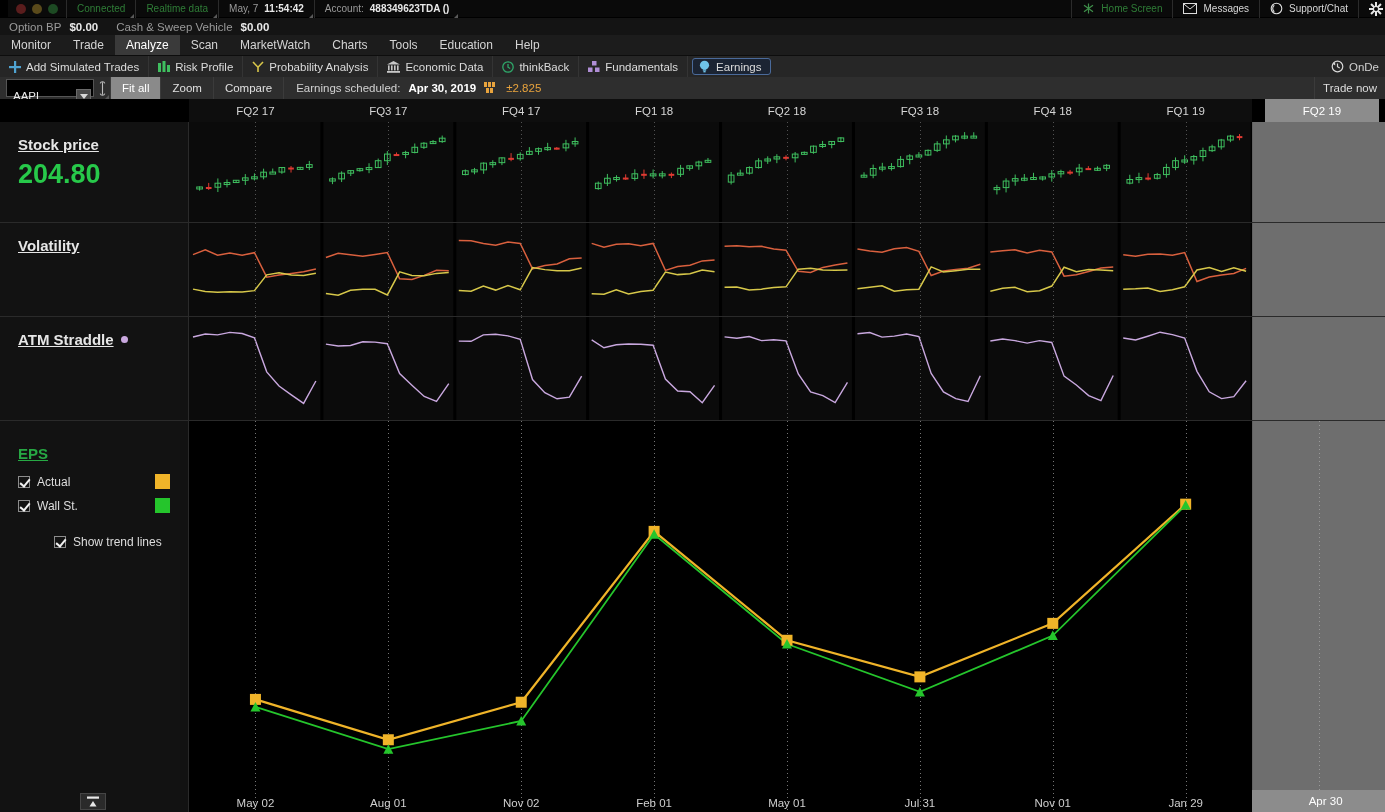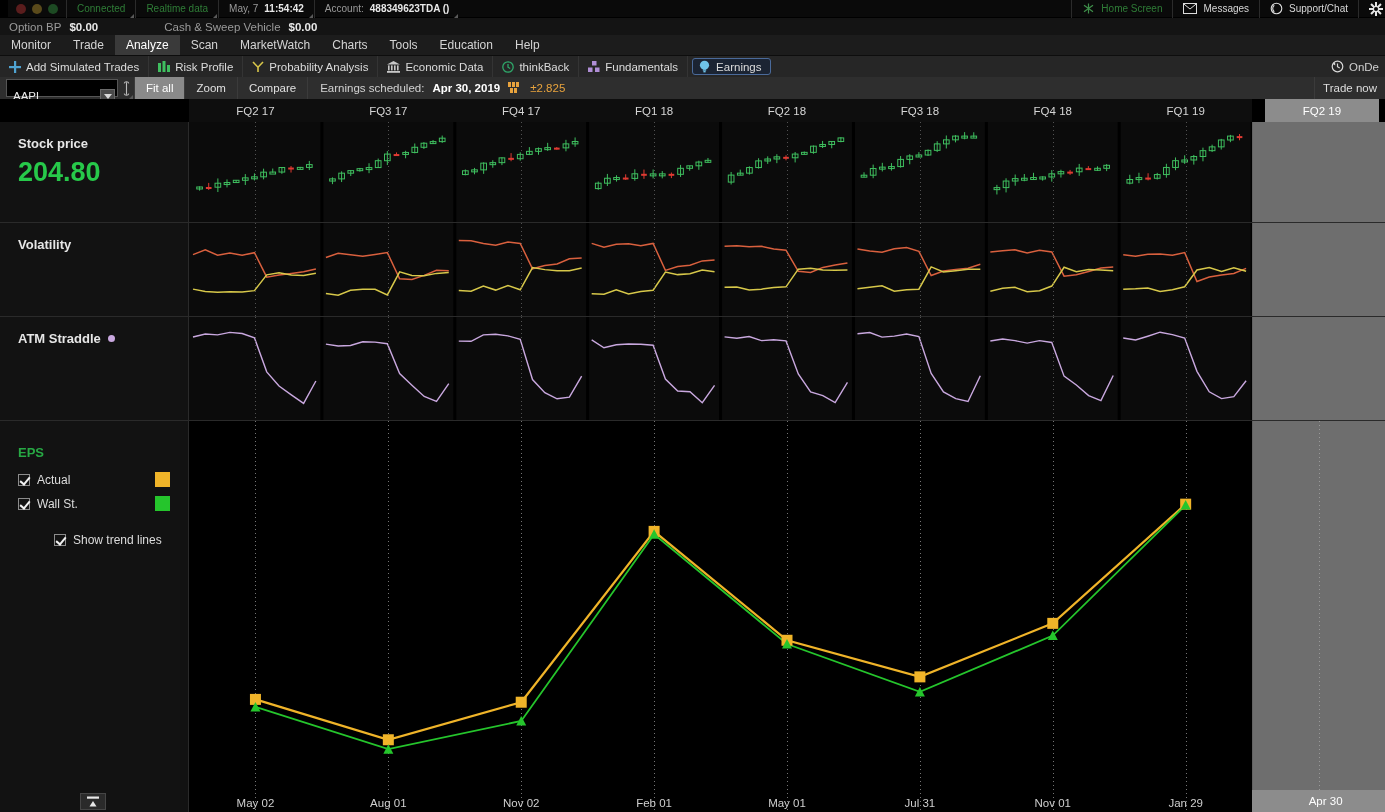--- a/index.html
+++ b/index.html
@@ -31,21 +31,21 @@
   .sb-label { color: #9a9a9a; }
   .sb-bold { color: #e8e8e8; font-weight: bold; }
   .corner { position: absolute; right: 1px; bottom: 0px;
     width: 0; height: 0; border-left: 4px solid transparent; border-bottom: 4px solid #5a5a5a; }
   .sb-right { margin-left: auto; display: flex; align-items: center; height: 18px; }
   .sb-ico { display: inline-block; }
 
   
   .acctbar {
     position: absolute; left: 0; top: 18px; width: 1385px; height: 17px;
-    background: #141414; display: flex; align-items: center; font-size: 11.5px; gap: 48px;
+    background: #141414; display: flex; align-items: center; font-size: 11.5px;
   }
   .acctbar .ab-cell { padding: 0 9px; display: flex; gap: 8px; align-items: center; }
 
   
   .menubar {
     position: absolute; left: 0; top: 35px; width: 1385px; height: 21px;
     background: #1c1c1c; display: flex; align-items: stretch;
     font-size: 12px; border-bottom: 1px solid #0d0d0d;
   }
   .menu-item {
@@ -68,21 +68,21 @@
   }
   .sub-right { margin-left: auto; display: flex; align-items: center;
     padding-right: 6px; color: #cfcfcf; gap: 5px; }
 
   
   .symbar {
     position: absolute; left: 0; top: 77px; width: 1385px; height: 22px;
     background: #2e2e2e; display: flex; align-items: stretch; font-size: 11.5px;
   }
   .sym-box {
-    width: 112px; margin: 2px 0 2px 6px; background: #000; border: 1px solid #555;
+    width: 88px; margin: 2px 0 2px 6px; background: #000; border: 1px solid #555;
     display: flex; align-items: center; justify-content: space-between; padding: 16px 2px 0 6px;
     color: #eee; font-size: 11.5px;
   }
   .sym-arrow {
     width: 15px; height: 14px; background: #4a4a4a; border: 1px solid #6a6a6a;
     display: flex; align-items: center; justify-content: center;
   }
   .caret-dn { width: 0; height: 0; border-left: 4px solid transparent;
     border-right: 4px solid transparent; border-top: 5px solid #d8d8d8; }
   .linkbtn { width: 16px; display: flex; align-items: center; justify-content: center;
@@ -109,21 +109,21 @@
 
   .panel { position: absolute; left: 0; width: 1385px; }
   .panel-left {
     position: absolute; left: 0; top: 0; width: 189px; height: 100%;
     background: #121212; border-right: 1px solid #2a2a2a;
     padding: 14px 0 0 18px;
   }
   .panel-plot { position: absolute; left: 189px; top: 0; right: 0; height: 100%; }
   .panel-sep { position: absolute; left: 0; width: 1385px; height: 1px; background: #2a2a2a; }
 
-  .ptitle { font-size: 13px; font-weight: bold; color: #e6e6e6; }
+  .ptitle { font-size: 15px; font-weight: bold; color: #e6e6e6; text-decoration: underline; }
   .ptitle.green { color: #27a844; }
   .chkrow { display: flex; align-items: center; gap: 7px; margin-top: 9px; font-size: 12px; color: #ddd; }
   .chk {
     width: 12px; height: 12px; border: 1px solid #8c8c8c; background: #131313;
     position: relative; flex: none;
   }
   .chk::after {
     content: ""; position: absolute; left: 3px; top: 0px; width: 4px; height: 8px;
     border-right: 2px solid #f2f2f2; border-bottom: 2px solid #f2f2f2;
     transform: rotate(40deg);

